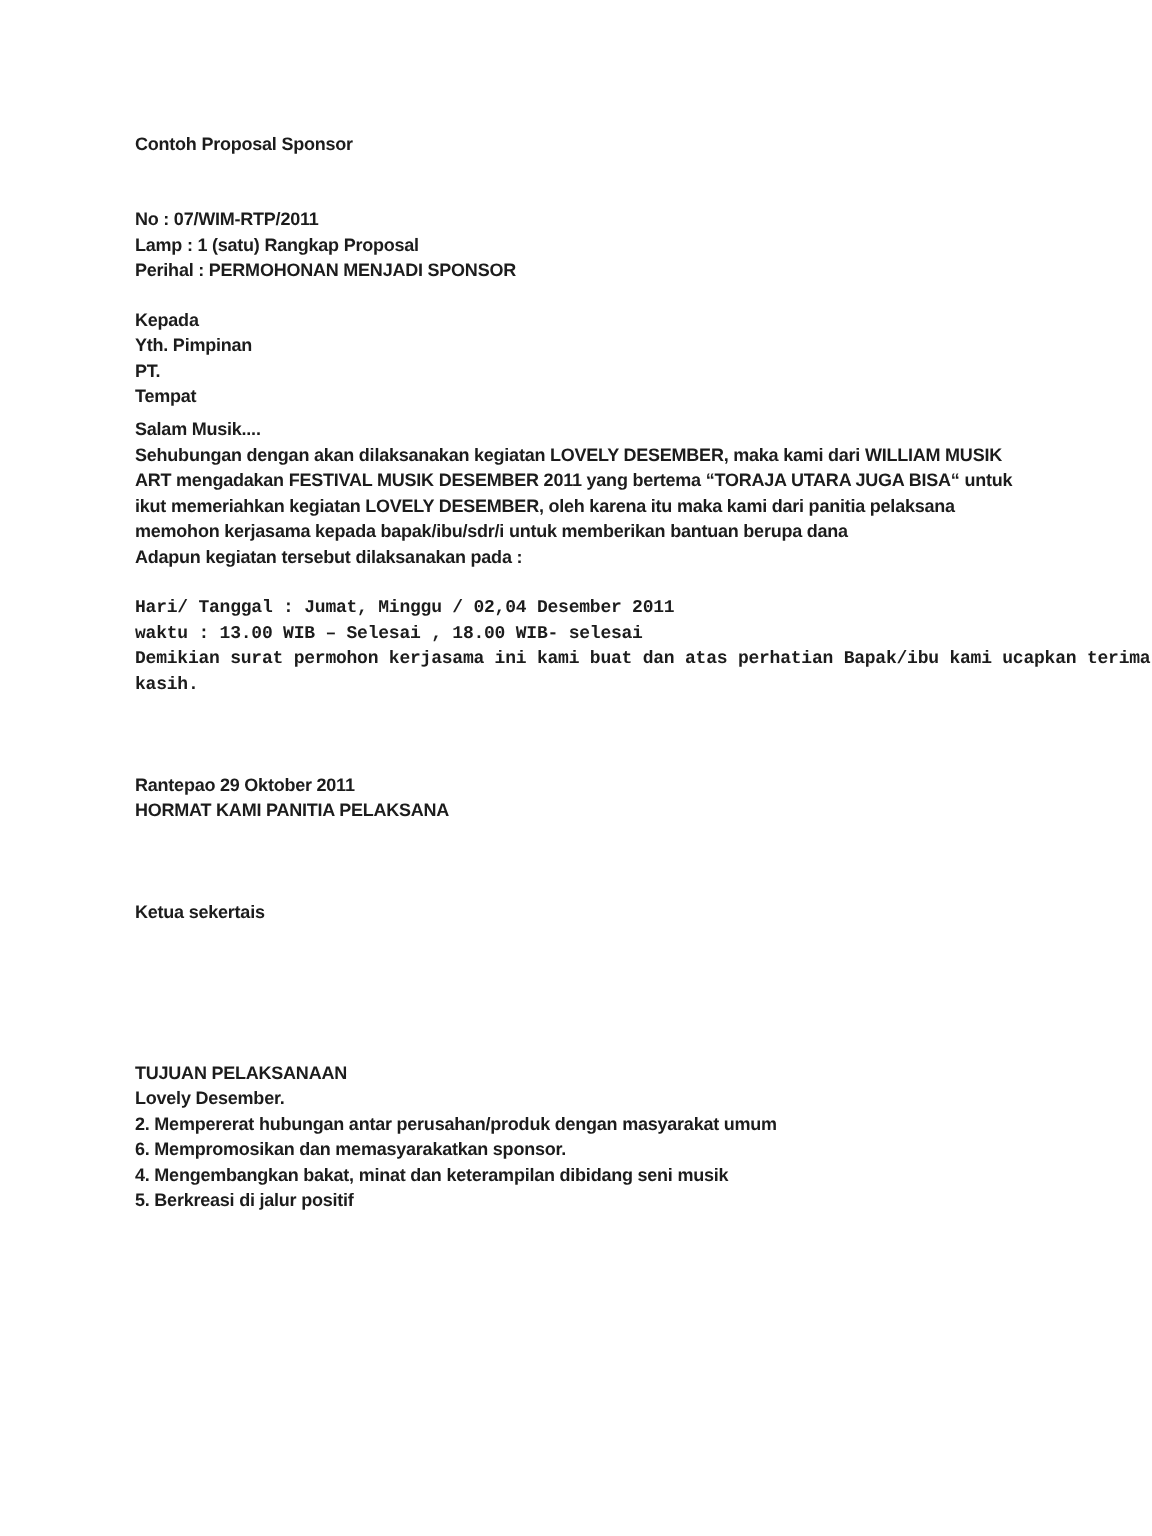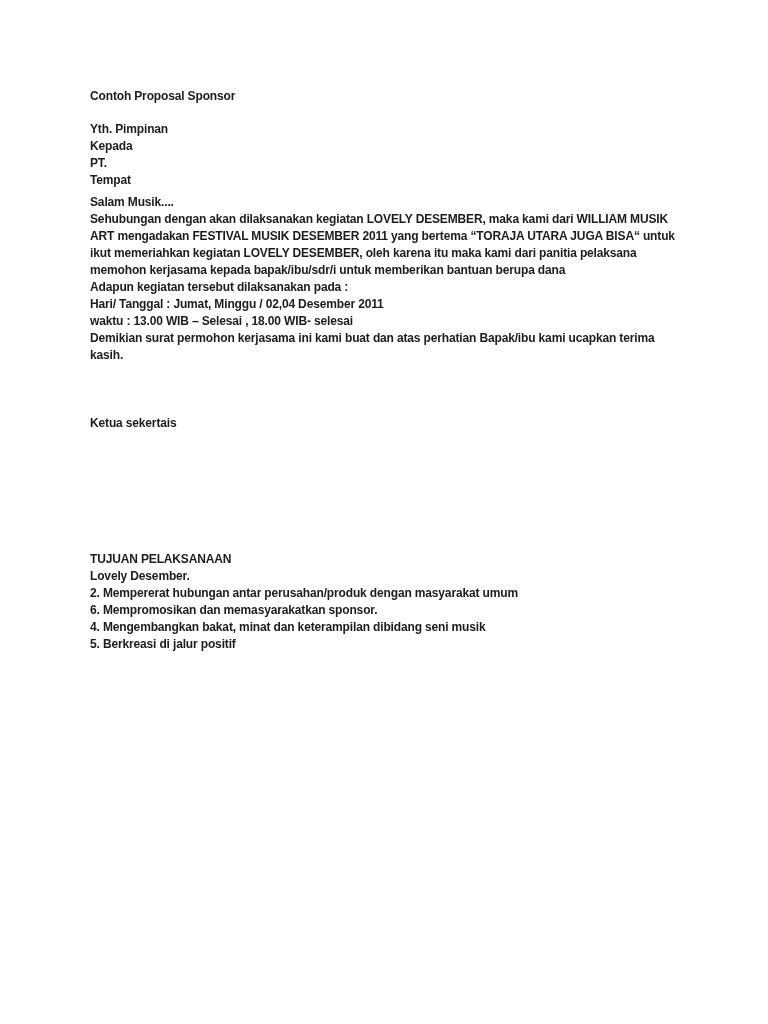--- a/index.html
+++ b/index.html
@@ -23,57 +23,66 @@
     padding: 88px 80px 0 90px;
   }
   .ln {
     line-height: 17px;
     height: 17px;
     white-space: pre;
   }
   .block-meta      { margin-top: 33px; }
   .block-recipient { margin-top: 16px; }
   .block-opening   { margin-top: 5px; }
-  .block-event     { margin-top: 0; }
+  .block-event     { margin-top: 17px; font-family: Liberation Mono, monospace; }
   .block-signature { margin-top: 50px; }
   .block-role      { margin-top: 51px; }
-  .block-purpose   { margin-top: 119px; }
+  .block-purpose   { margin-top: 90px; }
 </style>
 </head>
 <body>
 
 <div class="page">
   <div class="content">
 
     <div class="ln">Contoh Proposal Sponsor</div>
 
+    <div class="block-meta">
+      <div class="ln">No : 07/WIM-RTP/2011</div>
+      <div class="ln">Lamp : 1 (satu) Rangkap Proposal</div>
+      <div class="ln">Perihal : PERMOHONAN MENJADI SPONSOR</div>
+    </div>
 
     <div class="block-recipient">
+      <div class="ln">Kepada</div>
       <div class="ln">Yth. Pimpinan</div>
-      <div class="ln">Kepada</div>
       <div class="ln">PT.</div>
       <div class="ln">Tempat</div>
     </div>
 
     <div class="block-opening">
       <div class="ln">Salam Musik....</div>
       <div class="ln">Sehubungan dengan akan dilaksanakan kegiatan LOVELY DESEMBER, maka kami dari WILLIAM MUSIK</div>
       <div class="ln">ART mengadakan FESTIVAL MUSIK DESEMBER 2011 yang bertema “TORAJA UTARA JUGA BISA“ untuk</div>
       <div class="ln">ikut memeriahkan kegiatan LOVELY DESEMBER, oleh karena itu maka kami dari panitia pelaksana</div>
       <div class="ln">memohon kerjasama kepada bapak/ibu/sdr/i untuk memberikan bantuan berupa dana</div>
       <div class="ln">Adapun kegiatan tersebut dilaksanakan pada :</div>
     </div>
 
     <div class="block-event">
       <div class="ln">Hari/ Tanggal : Jumat, Minggu / 02,04 Desember 2011</div>
       <div class="ln">waktu : 13.00 WIB – Selesai , 18.00 WIB- selesai</div>
       <div class="ln">Demikian surat permohon kerjasama ini kami buat dan atas perhatian Bapak/ibu kami ucapkan terima</div>
       <div class="ln">kasih.</div>
     </div>
 
+    <div class="block-signature">
+      <div class="ln">Rantepao 29 Oktober 2011</div>
+      <div class="ln">HORMAT KAMI PANITIA PELAKSANA</div>
+    </div>
 
     <div class="block-role">
       <div class="ln">Ketua sekertais</div>
     </div>
 
     <div class="block-purpose">
       <div class="ln">TUJUAN PELAKSANAAN</div>
       <div class="ln">Lovely Desember.</div>
       <div class="ln">2. Mempererat hubungan antar perusahan/produk dengan masyarakat umum</div>
       <div class="ln">6. Mempromosikan dan memasyarakatkan sponsor.</div>

